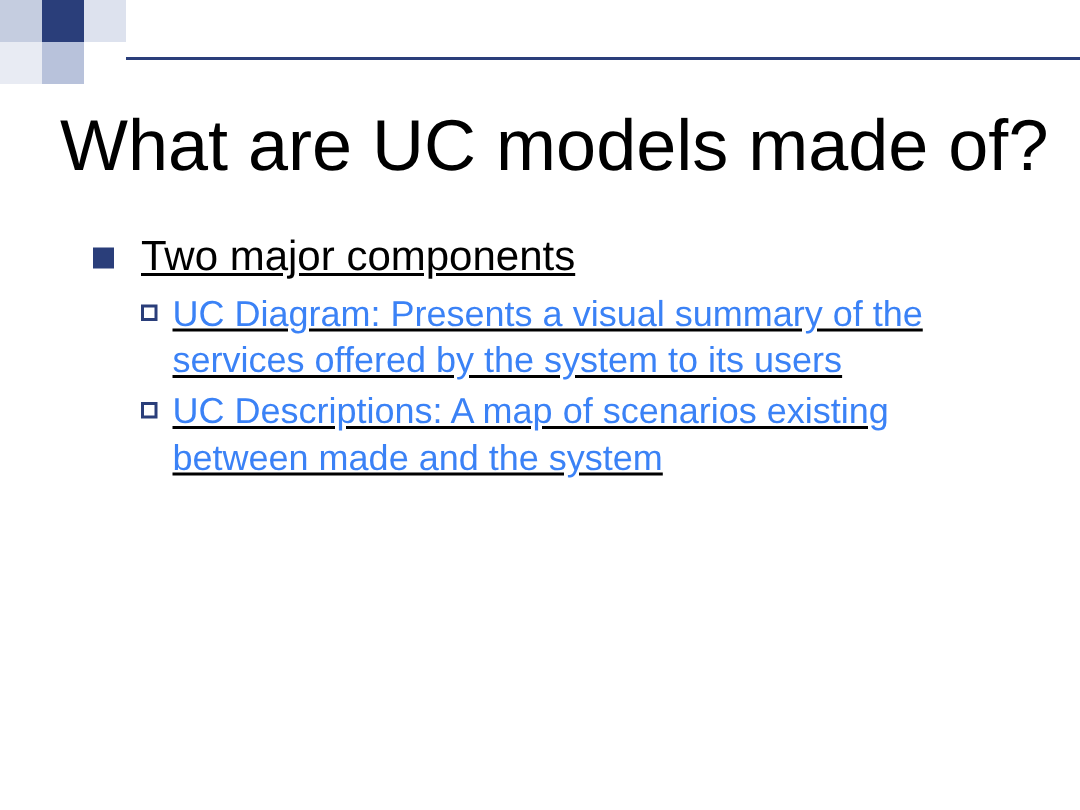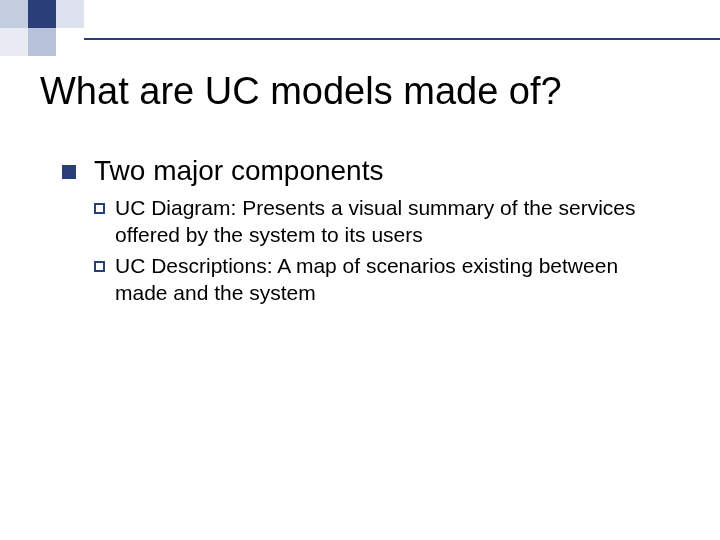--- a/index.html
+++ b/index.html
@@ -35,29 +35,30 @@
       left: 84px;
       top: 38px;
       right: 0;
       height: 2px;
       background: #2a3e7a;
     }
     .title {
       position: absolute;
       left: 40px;
       top: 70px;
-      font-size: 38px;
+      font-size: 48px;
       color: #000000;
       font-weight: normal;
     }
     .content {
       position: absolute;
       left: 62px;
       top: 155px;
       right: 50px;
+      text-decoration: underline;
     }
     .level1 {
       display: flex;
       align-items: flex-start;
       margin-bottom: 6px;
     }
     .bullet-filled {
       width: 14px;
       height: 14px;
       background: #2a3e7a;
@@ -81,22 +82,22 @@
     .bullet-hollow {
       width: 11px;
       height: 11px;
       border: 2px solid #2a3e7a;
       background: transparent;
       margin-top: 8px;
       margin-right: 10px;
       flex-shrink: 0;
     }
     .level2-text {
-      font-size: 21px;
-      color: #000000;
+      font-size: 24px;
+      color: #3b82f6;
       line-height: 1.28;
     }
   </style>
 </head>
 <body>
 
 <div class="corner-decoration">
   <div class="square sq1"></div>
   <div class="square sq2"></div>
   <div class="square sq3"></div>

